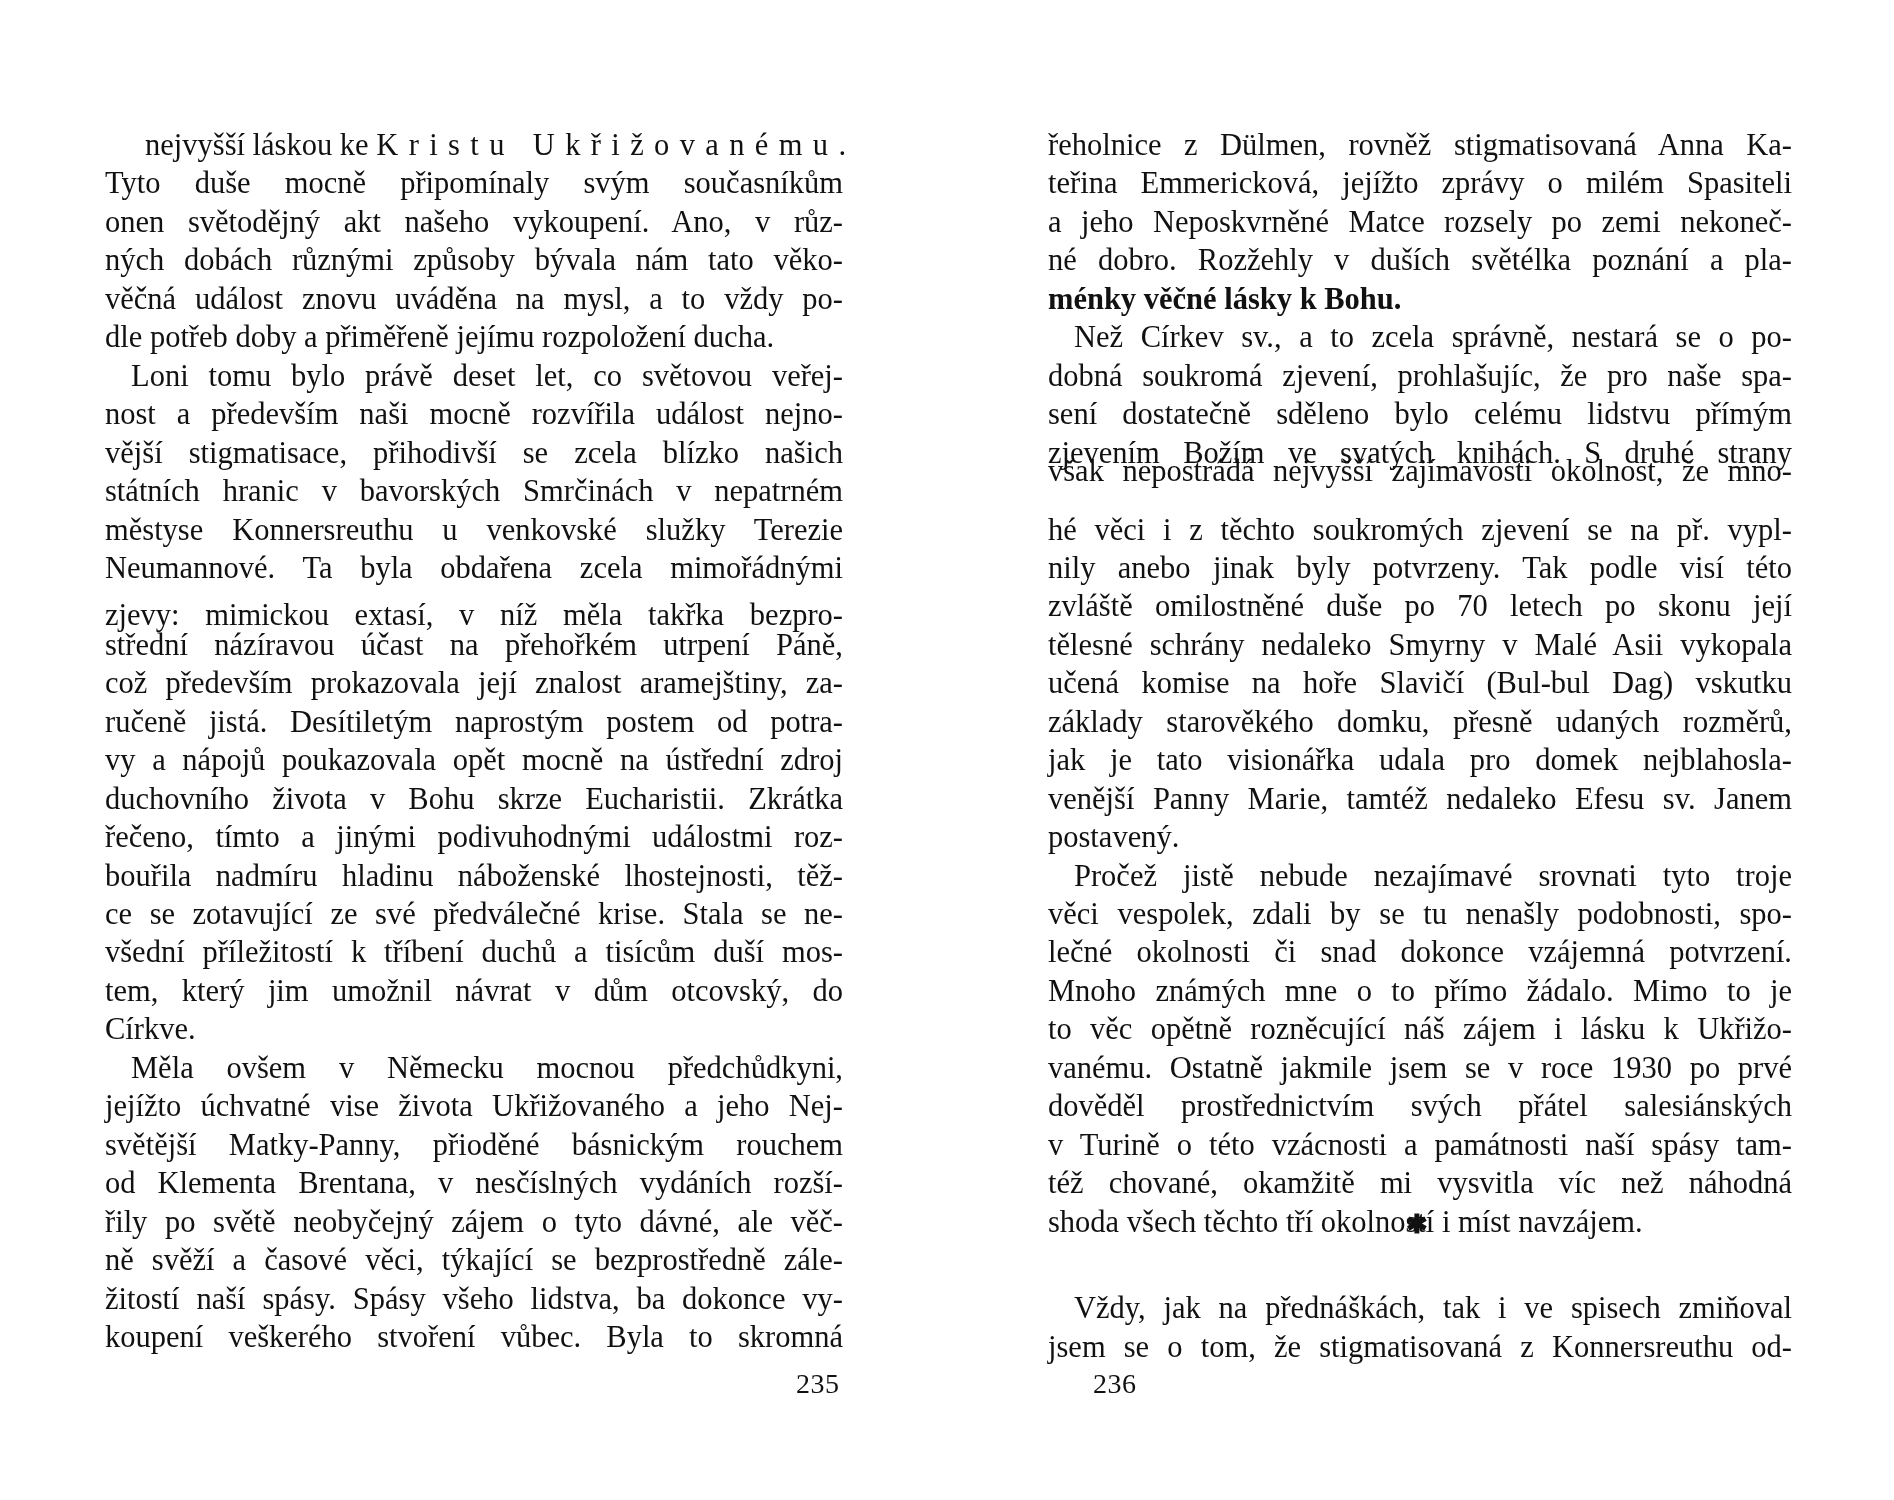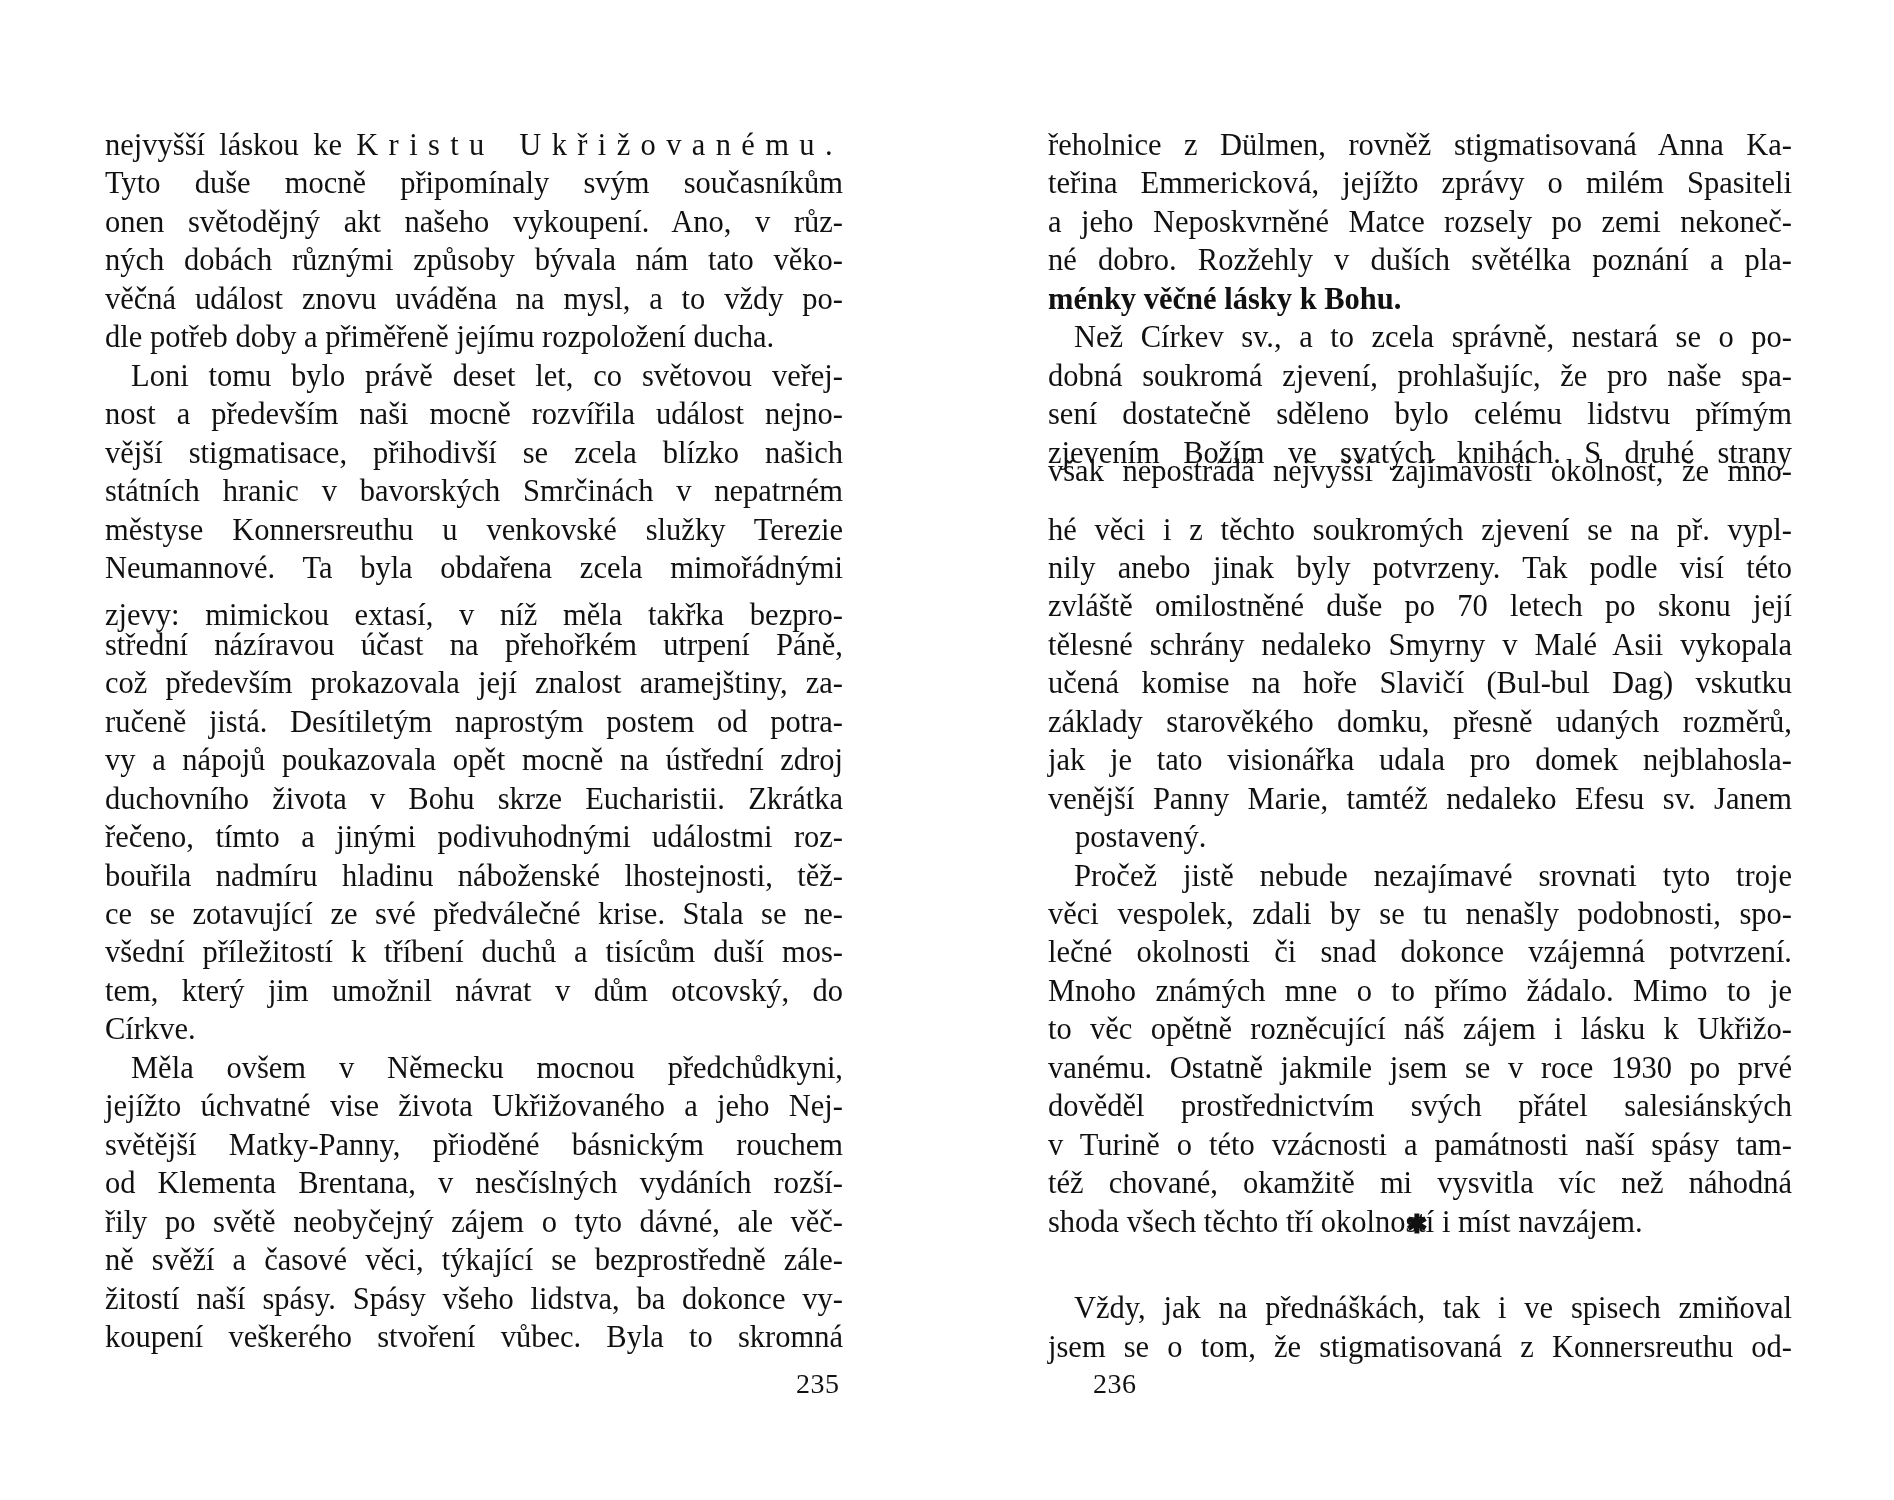--- a/index.html
+++ b/index.html
@@ -63,21 +63,21 @@
     letter-spacing: 0.02em;
   }
   #page-left .page-number { left: 796px; }
   #page-right .page-number { left: 101px; margin-left: 45px; }
 </style>
 <style>.spaced-seg{letter-spacing:0.34em;}</style></head>
 <body>
 
 <div class="page" id="page-left">
   <div class="column">
-      <div class="line" style="top: 0px;"><span>nejvyšší láskou ke </span><span class="spaced-seg">Kristu Ukřižovanému.</span></div>
+      <div class="line" style="top: 0px; margin-left: 40px;"><span>nejvyšší láskou ke </span><span class="spaced-seg">Kristu Ukřižovanému.</span></div>
       <div class="line" style="top: 38.45px;"><span>Tyto duše mocně připomínaly svým současníkům</span></div>
       <div class="line" style="top: 76.9px;"><span>onen světodějný akt našeho vykoupení. Ano, v růz-</span></div>
       <div class="line" style="top: 115.35px;"><span>ných dobách různými způsoby bývala nám tato věko-</span></div>
       <div class="line" style="top: 153.8px;"><span>věčná událost znovu uváděna na mysl, a to vždy po-</span></div>
       <div class="line last" style="top: 192.25px;"><span>dle potřeb doby a přiměřeně jejímu rozpoložení ducha.</span></div>
       <div class="line indent" style="top: 230.7px;"><span>Loni tomu bylo právě deset let, co světovou veřej-</span></div>
       <div class="line" style="top: 269.15px;"><span>nost a především naši mocně rozvířila událost nejno-</span></div>
       <div class="line" style="top: 307.6px;"><span>vější stigmatisace, přihodivší se zcela blízko našich</span></div>
       <div class="line" style="top: 346.05px;"><span>státních hranic v bavorských Smrčinách v nepatrném</span></div>
       <div class="line" style="top: 384.5px;"><span>městyse Konnersreuthu u venkovské služky Terezie</span></div>
@@ -119,21 +119,21 @@
       <div class="line" style="top: 307.6px;"><span>zjevením Božím ve svatých knihách. S druhé strany</span></div>
       <div class="line" style="top: 326px;"><span>však nepostrádá nejvyšší zajímavosti okolnost, že mno-</span></div>
       <div class="line" style="top: 384.5px;"><span>hé věci i z těchto soukromých zjevení se na př. vypl-</span></div>
       <div class="line" style="top: 422.95px;"><span>nily anebo jinak byly potvrzeny. Tak podle visí této</span></div>
       <div class="line" style="top: 461.4px;"><span>zvláště omilostněné duše po 70 letech po skonu její</span></div>
       <div class="line" style="top: 499.85px;"><span>tělesné schrány nedaleko Smyrny v Malé Asii vykopala</span></div>
       <div class="line" style="top: 538.3px;"><span>učená komise na hoře Slavičí (Bul-bul Dag) vskutku</span></div>
       <div class="line" style="top: 576.75px;"><span>základy starověkého domku, přesně udaných rozměrů,</span></div>
       <div class="line" style="top: 615.2px;"><span>jak je tato visionářka udala pro domek nejblahosla-</span></div>
       <div class="line" style="top: 653.65px;"><span>venější Panny Marie, tamtéž nedaleko Efesu sv. Janem</span></div>
-      <div class="line last" style="top: 692.1px; margin-left: 27px;"><span>postavený.</span></div>
+      <div class="line last" style="top: 692.1px;"><span>postavený.</span></div>
       <div class="line indent" style="top: 730.55px;"><span>Pročež jistě nebude nezajímavé srovnati tyto troje</span></div>
       <div class="line" style="top: 769px;"><span>věci vespolek, zdali by se tu nenašly podobnosti, spo-</span></div>
       <div class="line" style="top: 807.45px;"><span>lečné okolnosti či snad dokonce vzájemná potvrzení.</span></div>
       <div class="line" style="top: 845.9px;"><span>Mnoho známých mne o to přímo žádalo. Mimo to je</span></div>
       <div class="line" style="top: 884.35px;"><span>to věc opětně rozněcující náš zájem i lásku k Ukřižo-</span></div>
       <div class="line" style="top: 922.8px;"><span>vanému. Ostatně jakmile jsem se v roce 1930 po prvé</span></div>
       <div class="line" style="top: 961.25px;"><span>dověděl prostřednictvím svých přátel salesiánských</span></div>
       <div class="line" style="top: 999.7px;"><span>v Turině o této vzácnosti a památnosti naší spásy tam-</span></div>
       <div class="line" style="top: 1038.15px;"><span>též chované, okamžitě mi vysvitla víc než náhodná</span></div>
       <div class="line last" style="top: 1076.6px;"><span>shoda všech těchto tří okolností i míst navzájem.</span></div>

